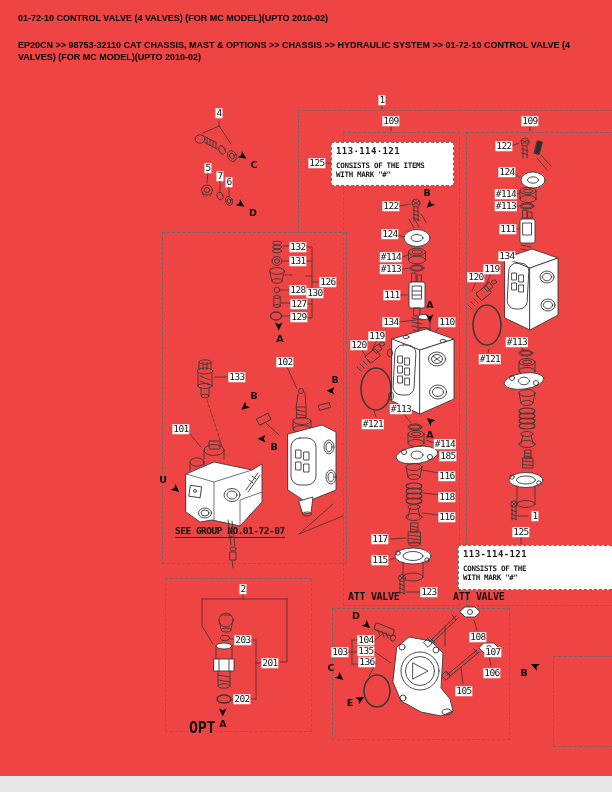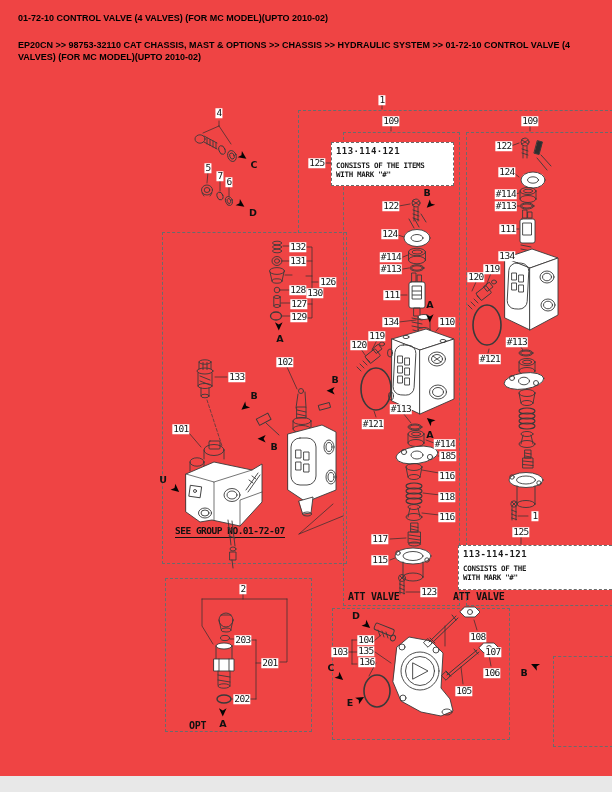--- a/index.html
+++ b/index.html
@@ -52,21 +52,21 @@
   </div>
   <div class="consists no-right" style="left:458px;top:545px;width:150px;height:37px;border-right:none">
     <div class="items">113-114-121</div>
     <div class="body-line">CONSISTS OF THE</div>
     <div class="body-line">WITH MARK "#"</div>
   </div>
 
   <div class="note" style="left:348px;top:592px">ATT VALVE</div>
   <div class="note" style="left:453px;top:592px">ATT VALVE</div>
   <div class="see-group" style="left:175px;top:525px">SEE GROUP NO.01-72-07</div>
-  <div class="note" style="left:189px;top:721px;font-size:10px">OPT</div>
+  <div class="note" style="left:189px;top:721px;font-size:15px">OPT</div>
 
   <svg class="art" viewBox="0 0 612 792" fill="none" stroke="#3a3a3a" stroke-width="0.9" stroke-linecap="round" stroke-linejoin="round">
 
     <path stroke="#2e2e2e" stroke-width="0.7" d="
       M382,104 L382,109 M391,126 L391,131 M530,126 L530,131 M326,163 L331,163
       M399,206 L410,204 M398,235 L404,237 M403,257 L408,255 M403,269 L409,268
       M400,295 L407,295 M399,322 L416,320 M443,323 L436,331 M377,340 L372,350
       M361,349 L365,355 M374,411 L376,417 M403,413 L411,423 M426,440 L434,443
       M438,456 L443,456 M422,470 L439,473 M423,493 L440,495 M422,513 L439,515
       M390,539 L406,538 M390,560 L395,558 M406,592 L421,592

